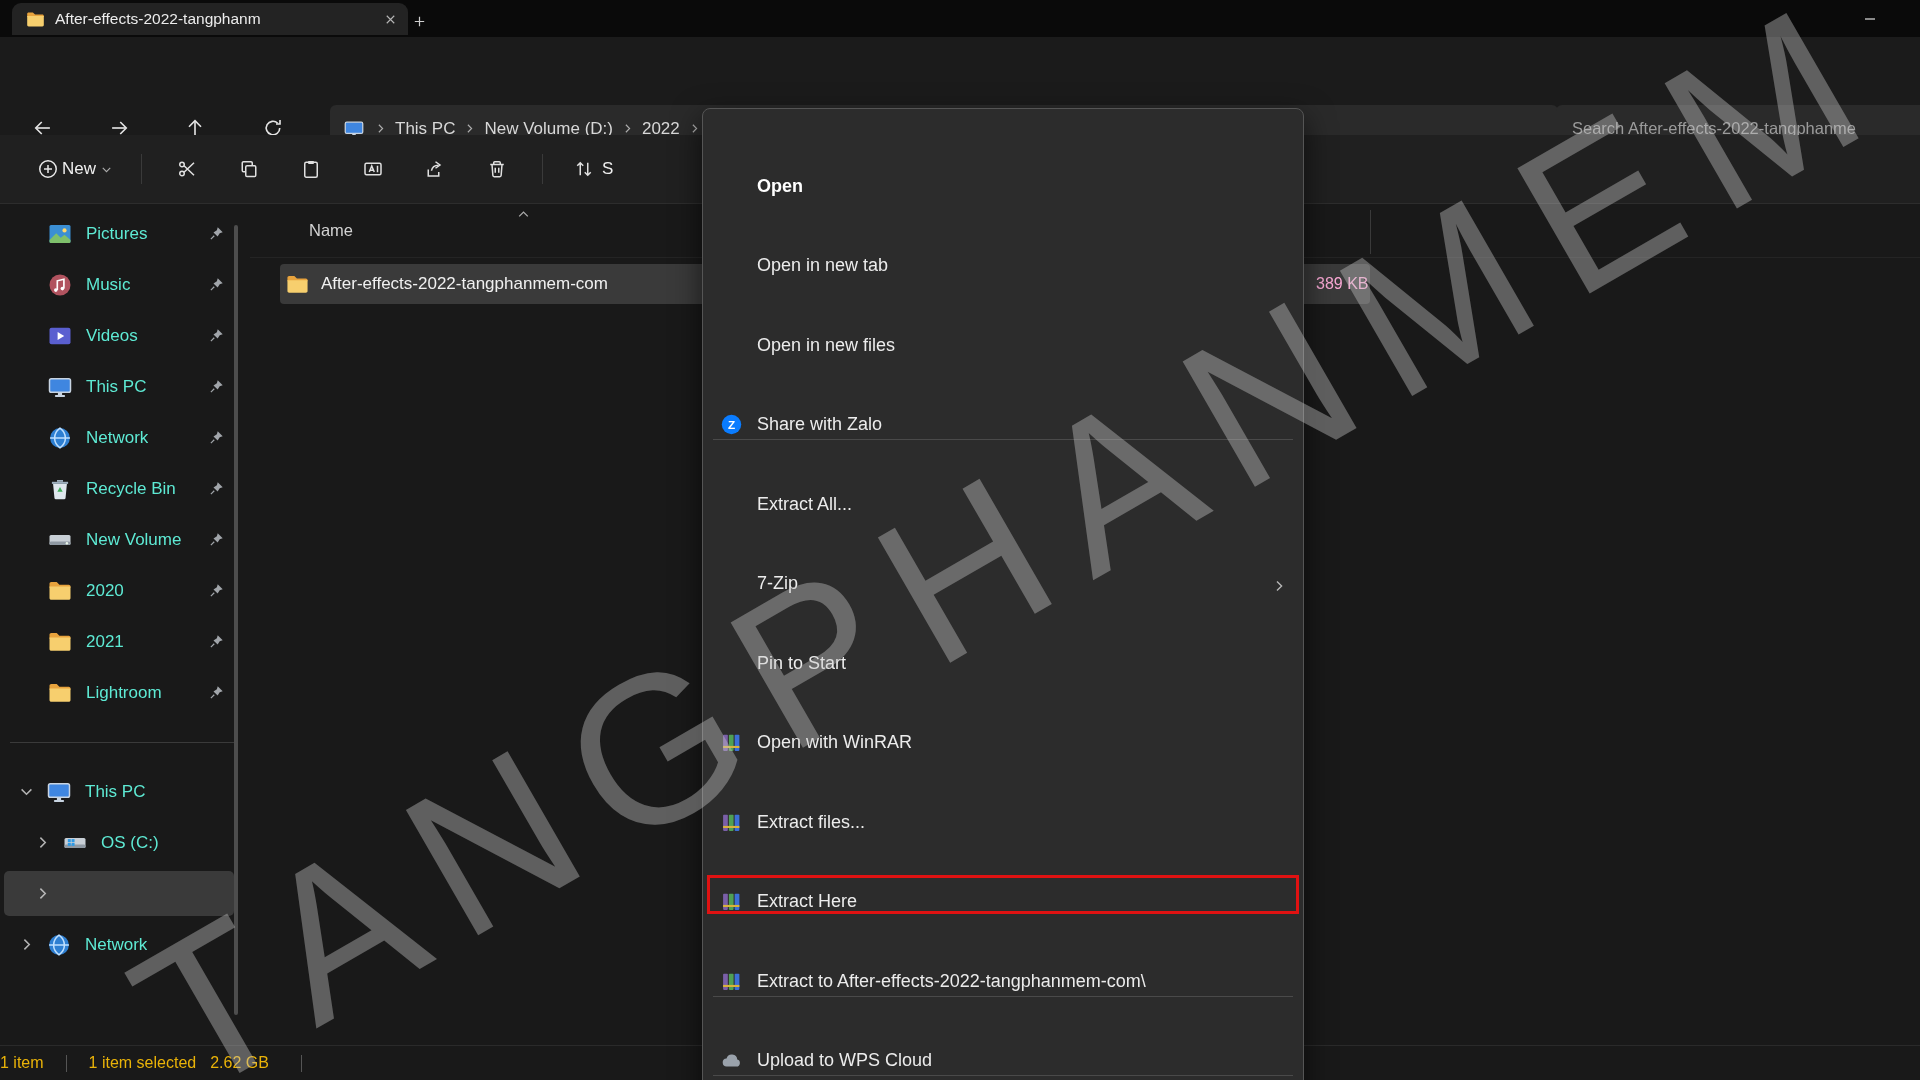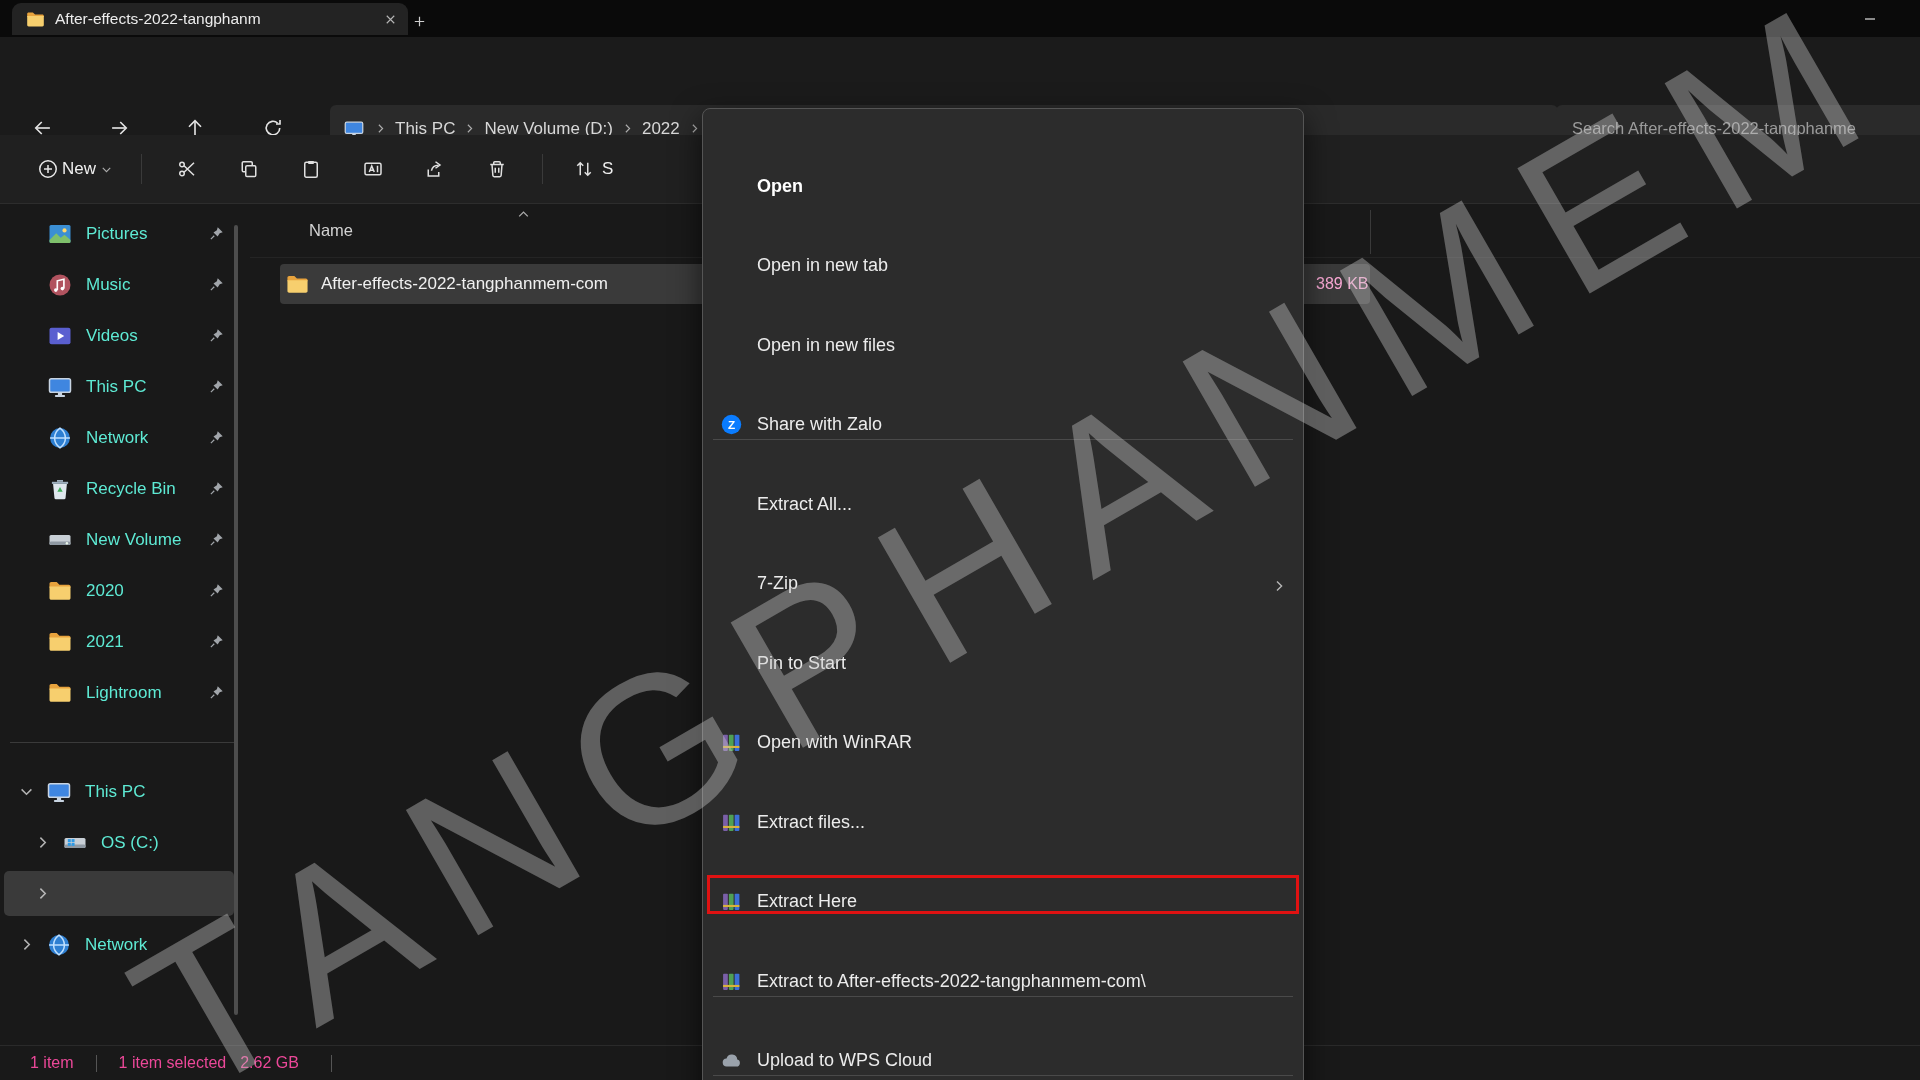--- a/index.html
+++ b/index.html
@@ -79,21 +79,21 @@
   .mi-label{white-space:nowrap;}
   .menu-item.bold .mi-label{font-weight:700;color:#ffffff;}
   .mi-sub{display:none;position:absolute;right:16px;width:16px;height:16px;opacity:.85;}
   .menu-item.has-sub .mi-sub{display:block;}
   .menu-item.sep{margin-bottom:9px;}
   .menu-item.sep::after{content:"";position:absolute;left:10px;right:10px;bottom:-5px;height:1px;background:#4a4a4a;}
   .menu-item.hl::before{content:"";position:absolute;inset:-2px 4px;border:3px solid #e01212;pointer-events:none;}
 
   
   .statusbar{position:absolute;left:0;right:0;bottom:0;height:34px;background:#191919;border-top:1px solid #2a2a2a;
-             display:flex;align-items:center;padding-left:30px;font-size:16px;color:#ec4899;}
+             display:flex;align-items:center;font-size:16px;color:#eab308;}
   .st-div{width:1px;height:17px;background:#555555;}
   .st-count{margin-right:22px;}
   .st-sel{margin:0 14px 0 22px;}
   .st-size{margin-right:32px;}
 
   
   .watermark{position:absolute;left:1010px;top:545px;transform:translate(-50%,-50%) rotate(-30deg);
              font-size:210px;letter-spacing:30px;font-weight:400;color:rgba(200,200,200,0.4);
              white-space:nowrap;z-index:60;pointer-events:none;}
 </style>

